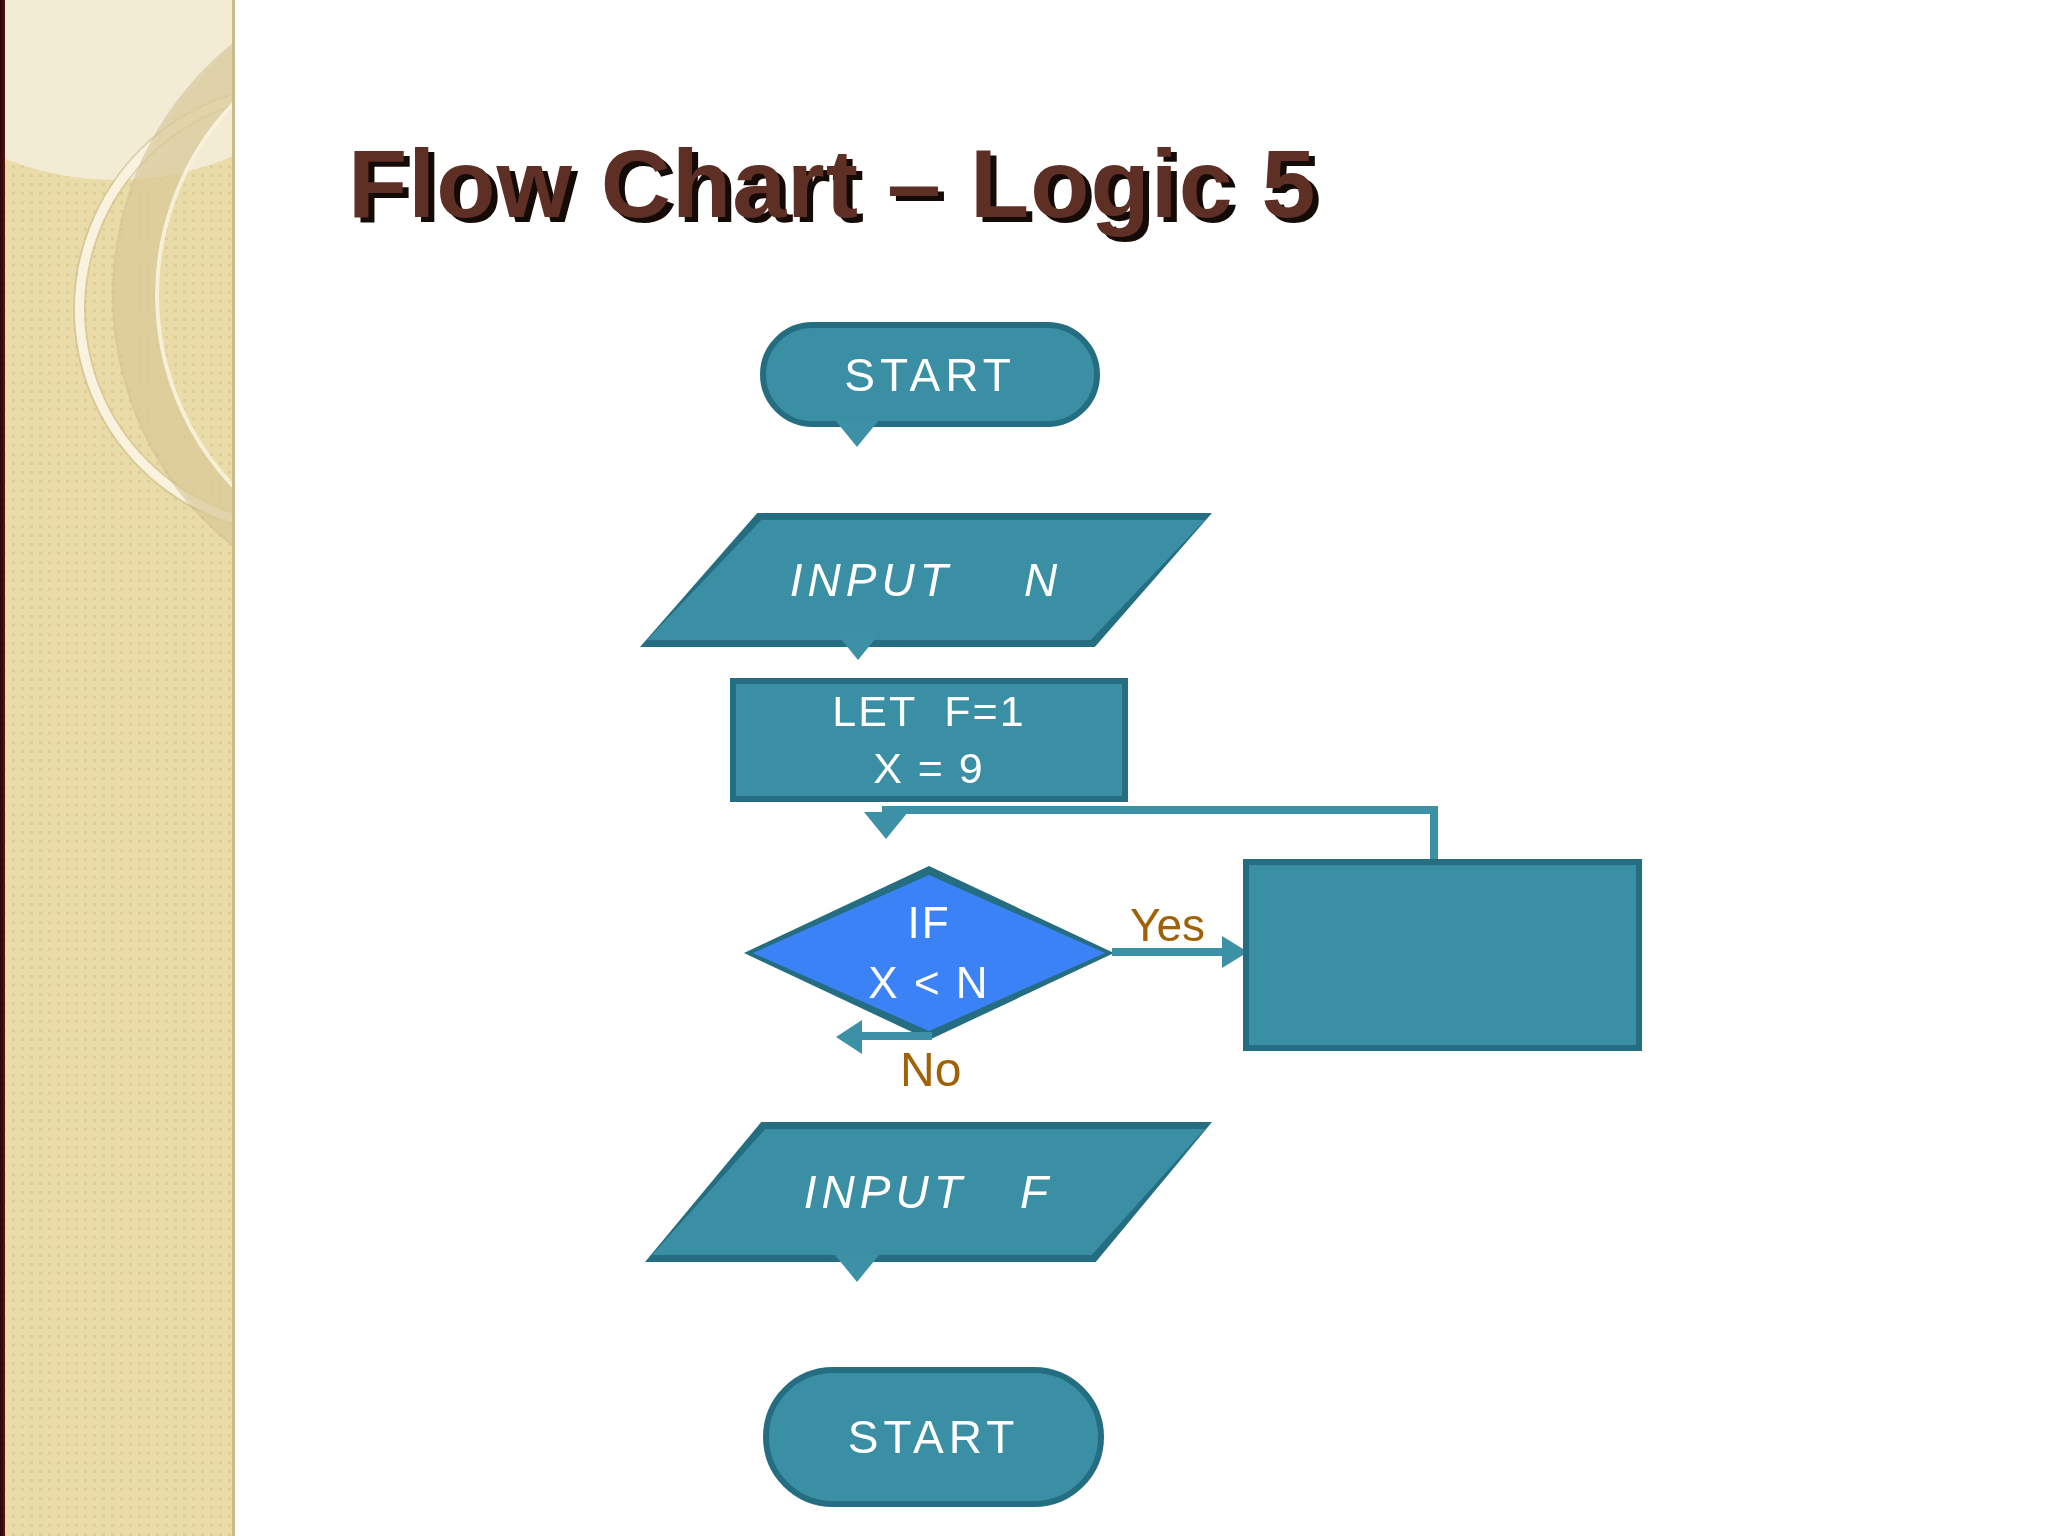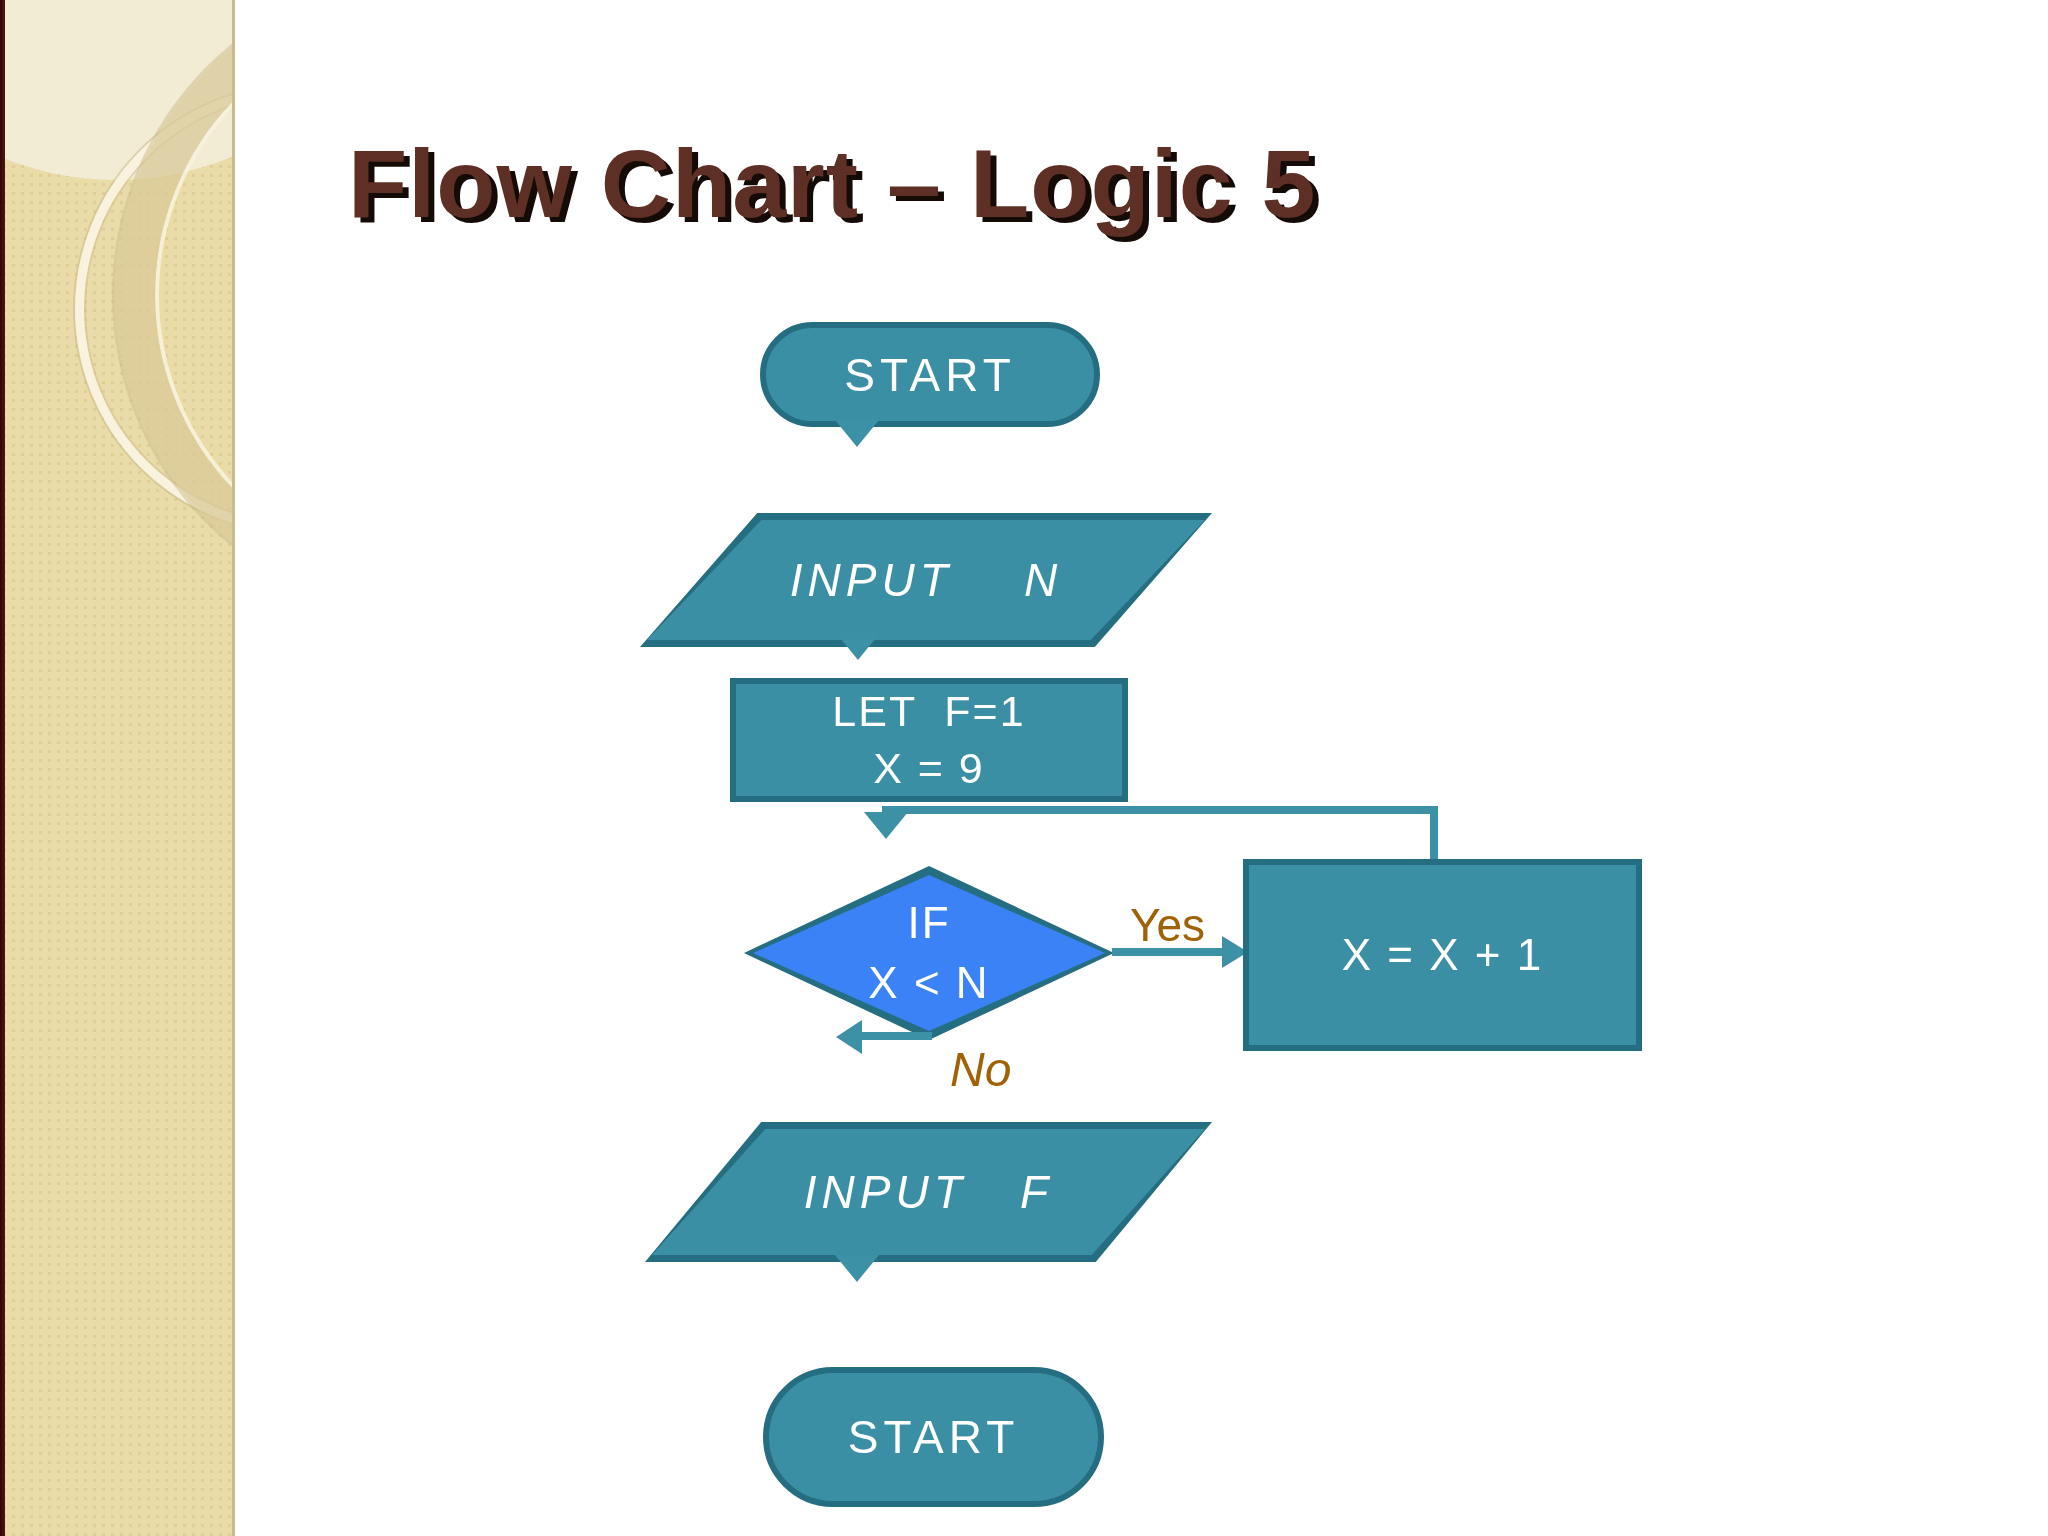--- a/index.html
+++ b/index.html
@@ -132,27 +132,26 @@
     </div>
   </div>
 </div>
 
 <div class="conn" style="left:1112px;top:948px;width:118px;height:8px;"></div>
 <div class="tri-right" style="left:1222px;top:936px;"></div>
 <div class="edge-label" style="left:1130px;top:898px;">Yes</div>
 
 <div class="rect" style="left:1243px;top:859px;width:399px;height:192px;">
   <div class="shape-text fs44b">
-    <span>X = X + 1</span>
   </div>
 </div>
 
 <div class="conn" style="left:858px;top:1032px;width:74px;height:8px;"></div>
 <div class="tri-left" style="left:836px;top:1020px;"></div>
-<div class="edge-label" style="left:950px;top:1042px;font-size:48px;font-style:italic;">No</div>
+<div class="edge-label" style="left:900px;top:1042px;font-size:48px;">No</div>
 
 <div class="para-outer clip-para" style="left:645px;top:1122px;width:567px;height:140px;">
   <div class="para-inner clip-para-i">
     <div class="shape-text fs46">INPUT   F</div>
   </div>
 </div>
 <div class="tri-down" style="left:835px;top:1255px;"></div>
 
 <div class="stadium" style="left:763px;top:1367px;width:341px;height:140px;border-radius:70px;">
   <div class="shape-text fs46">START</div>

